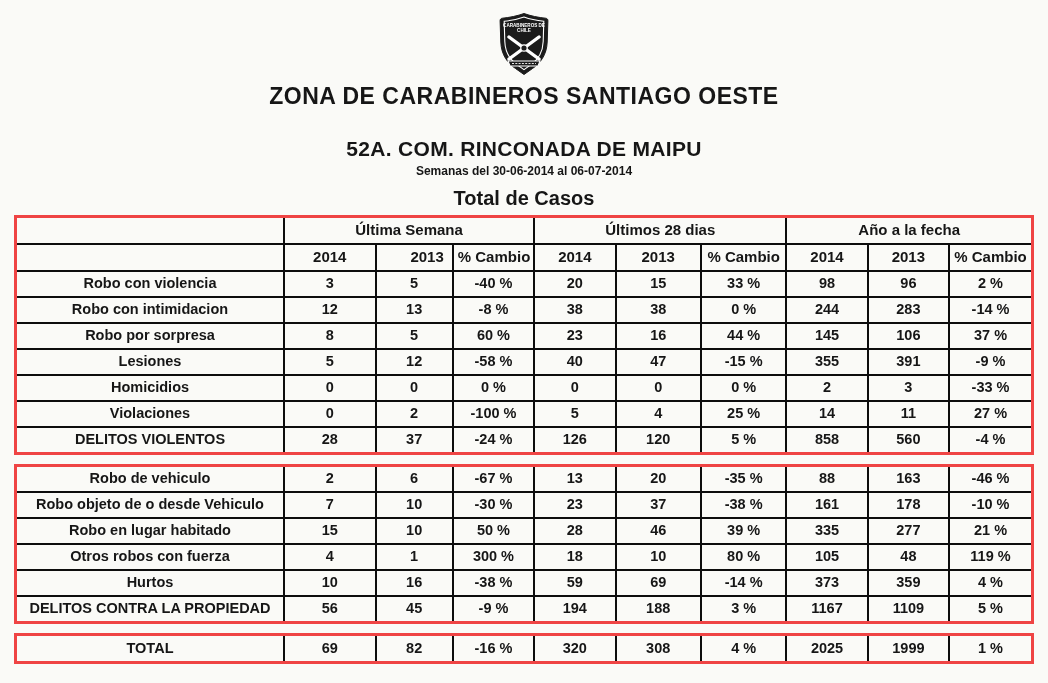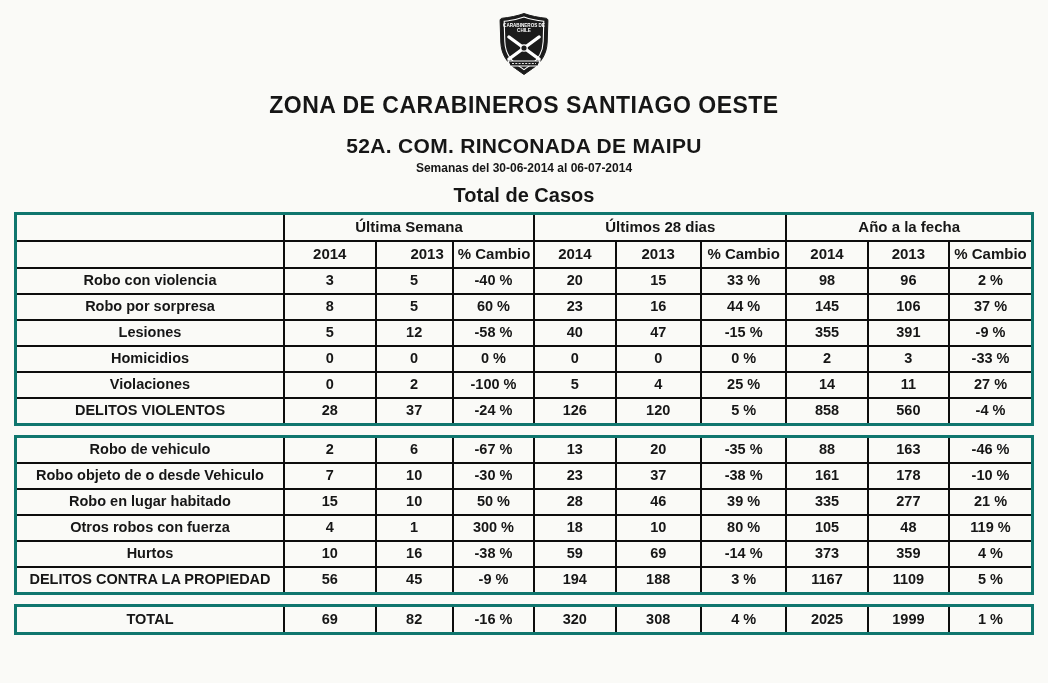--- a/index.html
+++ b/index.html
@@ -9,43 +9,43 @@
     font-family: "Liberation Sans", sans-serif;
     color: #161616;
     overflow: hidden;
   }
   .page { width: 1048px; height: 683px; position: relative; }
 
   
   .doc-header { text-align: center; }
   .badge-wrap { padding-top: 12px; height: 64px; }
   .doc-title {
-    margin-top: 16px;
+    margin-top: 7px;
     font-size: 23px; font-weight: 700; letter-spacing: 0.5px;
   }
   .doc-subtitle {
-    margin-top: 15px;
+    margin-top: 27px;
     font-size: 21px; font-weight: 700; letter-spacing: 0.3px;
   }
   .doc-daterange {
     margin-top: 3px;
     font-size: 12px; font-weight: 700;
   }
   .doc-tabletitle {
     margin-top: 9px;
     font-size: 20px; font-weight: 700;
   }
 
   
   .tbl-zone { margin: 5px 14px 0 14px; }
   table.stats {
     width: 1020px;
     border-collapse: collapse;
     table-layout: fixed;
-    border: 3px solid #0f766e;
+    border: 3px solid #ef4444;
     background: transparent;
   }
   table.stats + table.stats { margin-top: 9px; }
   table.stats th, table.stats td {
     border: 2px solid #0d0d0d;
     text-align: center;
     font-weight: 700;
     font-size: 14.5px;
     padding: 0 4px;
     height: 24px;
@@ -148,20 +148,32 @@
             <td>5</td>
             <td>-40 %</td>
             <td>20</td>
             <td>15</td>
             <td>33 %</td>
             <td>98</td>
             <td>96</td>
             <td>2 %</td>
           </tr>
           <tr>
+            <td>Robo con intimidacion</td>
+            <td>12</td>
+            <td>13</td>
+            <td>-8 %</td>
+            <td>38</td>
+            <td>38</td>
+            <td>0 %</td>
+            <td>244</td>
+            <td>283</td>
+            <td>-14 %</td>
+          </tr>
+          <tr>
             <td>Robo por sorpresa</td>
             <td>8</td>
             <td>5</td>
             <td>60 %</td>
             <td>23</td>
             <td>16</td>
             <td>44 %</td>
             <td>145</td>
             <td>106</td>
             <td>37 %</td>

